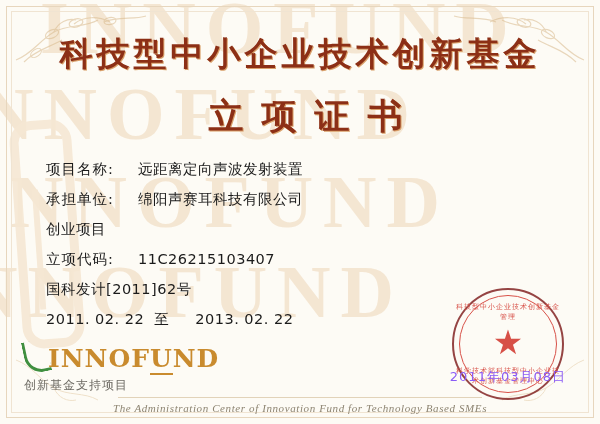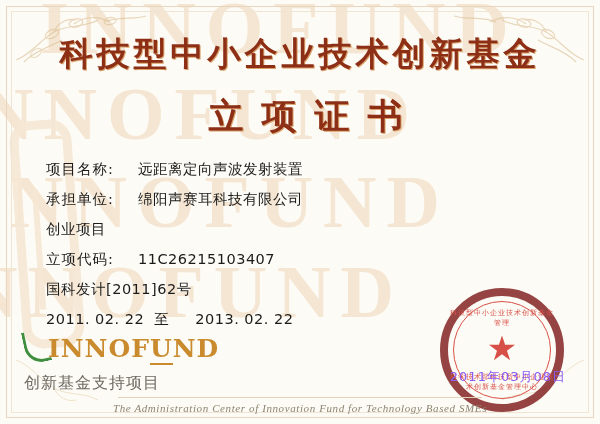--- a/index.html
+++ b/index.html
@@ -143,21 +143,21 @@
     margin-left: 10px;
   }
 
   
   .seal {
     position: absolute;
     right: 36px;
     top: 288px;
     width: 108px;
     height: 108px;
-    border: 8px solid #7f1d1d;
+    border: 2px solid #7f1d1d;
     border-radius: 50%;
     opacity: 0.82;
   }
   .seal-ring {
     position: absolute;
     left: 5px; top: 5px; right: 5px; bottom: 5px;
     border: 1px solid #cf2b22;
     border-radius: 50%;
   }
   .seal-star {
@@ -206,22 +206,22 @@
     border-left: 3px solid #3f8f3f;
     border-bottom: 3px solid #3f8f3f;
     border-radius: 0 0 0 18px;
     transform: rotate(-12deg);
   }
   .logo-mark .u-under {
     color: #c98b2e;
     border-bottom: 2px solid #c98b2e;
   }
   .logo-cn {
-    margin-top: 10px;
-    font-size: 16px;
+    margin-top: 4px;
+    font-size: 12px;
     color: #6d6a63;
     letter-spacing: 1px;
     font-family: "DejaVu Sans", sans-serif;
   }
 
   
   .issue-date {
     position: absolute;
     right: 34px;
     bottom: 38px;

